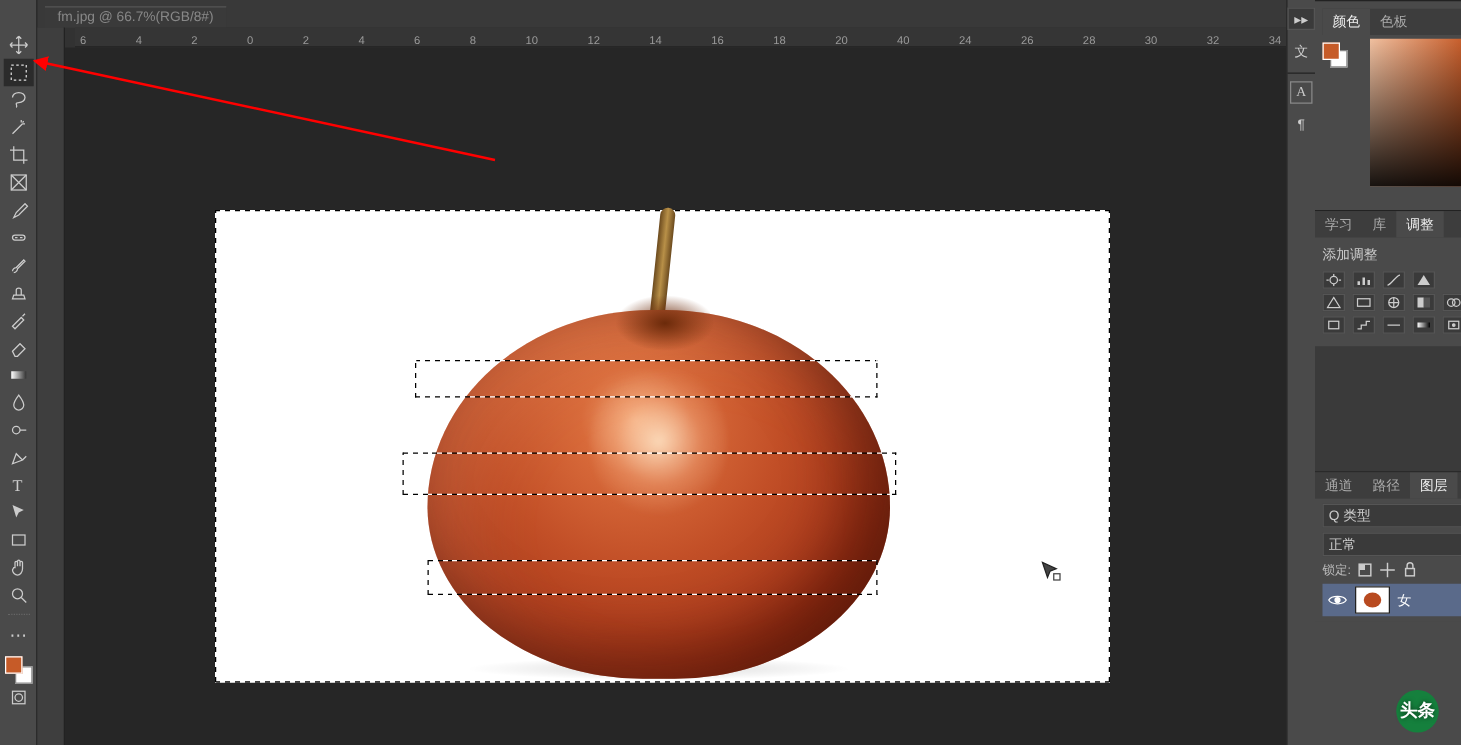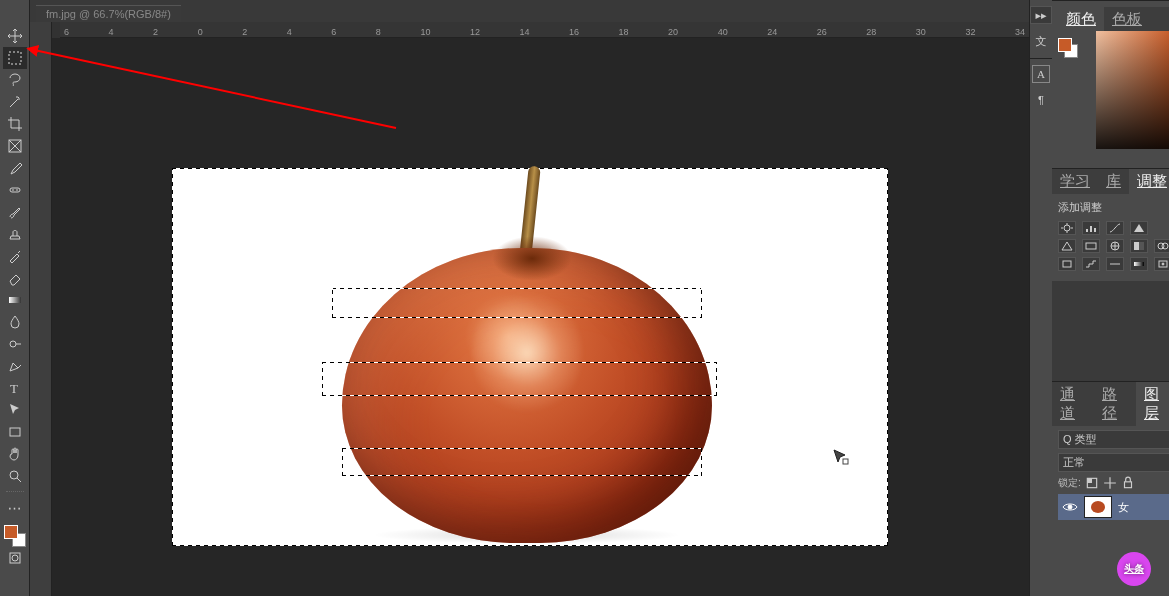--- a/index.html
+++ b/index.html
@@ -60,21 +60,21 @@
 
 .arrow-svg { position:absolute; top:36px; left:26px; width:380px; height:100px; pointer-events:none; }
 
 .rightcol { position:absolute; top:0; right:0; width:140px; height:100%; background:#4a4a4a; display:flex; }
 .dock-strip { width: 26px; background:#4a4a4a; border-left:1px solid #222; display:flex; flex-direction:column; align-items:center; padding-top:6px; gap:6px;}
 .dock-strip .di { width:22px; height:22px; display:flex; align-items:center; justify-content:center; color:#ccc;}
 .di.boxed { background:#3a3a3a; border:1px solid #555; width:22px; height:18px;}
 .dockpanels { flex:1; display:flex; flex-direction:column; }
 .panel { border-top:1px solid #222; }
 .panel-tabs { display:flex; background:#3d3d3d; }
-.ptab { padding:3px 8px; font-size:15px; color:#aaa;text-decoration:underline; }
+.ptab { padding:3px 8px; font-size:11px; color:#aaa; }
 .ptab.active { background:#4a4a4a; color:#eee; }
 .color-panel { height:168px; position:relative; background:#4a4a4a; padding:6px;}
 .color-sw-box { width:20px; height:20px; position:relative;}
 .color-sw-fg { position:absolute; width:14px; height:14px; background:#c65b28; border:1px solid #fff; top:0; left:0;}
 .color-sw-bg { position:absolute; width:14px; height:14px; background:#fff; border:1px solid #888; bottom:0; right:0;}
 .color-ramp { position:absolute; right:6px; top:30px; width:76px; height:118px;
   background:
     linear-gradient(to bottom, rgba(0,0,0,0) 0%, rgba(0,0,0,0.9) 100%),
     linear-gradient(to right, #f0c0a0, #c65b28);
 }
@@ -90,21 +90,21 @@
 .blend-row .sel { flex:1; background:#3a3a3a; border:1px solid #555; padding:1px 4px;}
 .lock-row { display:flex; align-items:center; gap:4px; font-size:10px; color:#bbb; margin-bottom:4px;}
 .lock-row .li { width:14px; height:14px; display:flex; align-items:center; justify-content:center;}
 .layer-item { display:flex; align-items:center; background:#5a6a8a; padding:2px 4px; gap:6px;}
 .eye { width:16px; height:16px; display:flex; align-items:center; justify-content:center;}
 .thumb { width:28px; height:22px; background:#fff; display:flex; align-items:center; justify-content:center; border:1px solid #222;}
 .thumb .mini-apple { width:14px; height:12px; background:#b84a20; border-radius:50%;}
 .layer-name { font-size:11px; color:#fff;}
 
 .watermark { position:absolute; right:18px; bottom:10px; display:flex; align-items:center; gap:8px; color:#fff; font-size:22px; font-weight:500; text-shadow:0 0 4px rgba(0,0,0,0.6);}
-.wm-badge { width:34px; height:34px; background:#d946ef; border-radius:50%; color:#fff; display:flex; align-items:center; justify-content:center; font-size:10px; font-weight:bold;text-decoration:underline;}
+.wm-badge { width:34px; height:34px; background:#15803d; border-radius:50%; color:#fff; display:flex; align-items:center; justify-content:center; font-size:14px; font-weight:bold;}
 
 .cursor-icon { position:absolute; width:18px; height:18px; }
 </style>
 </head>
 <body>
 
 <div class="doc-tabs">
   <div class="doc-tab inactive">fm.jpg @ 66.7%(RGB/8#)</div>
 </div>
 

